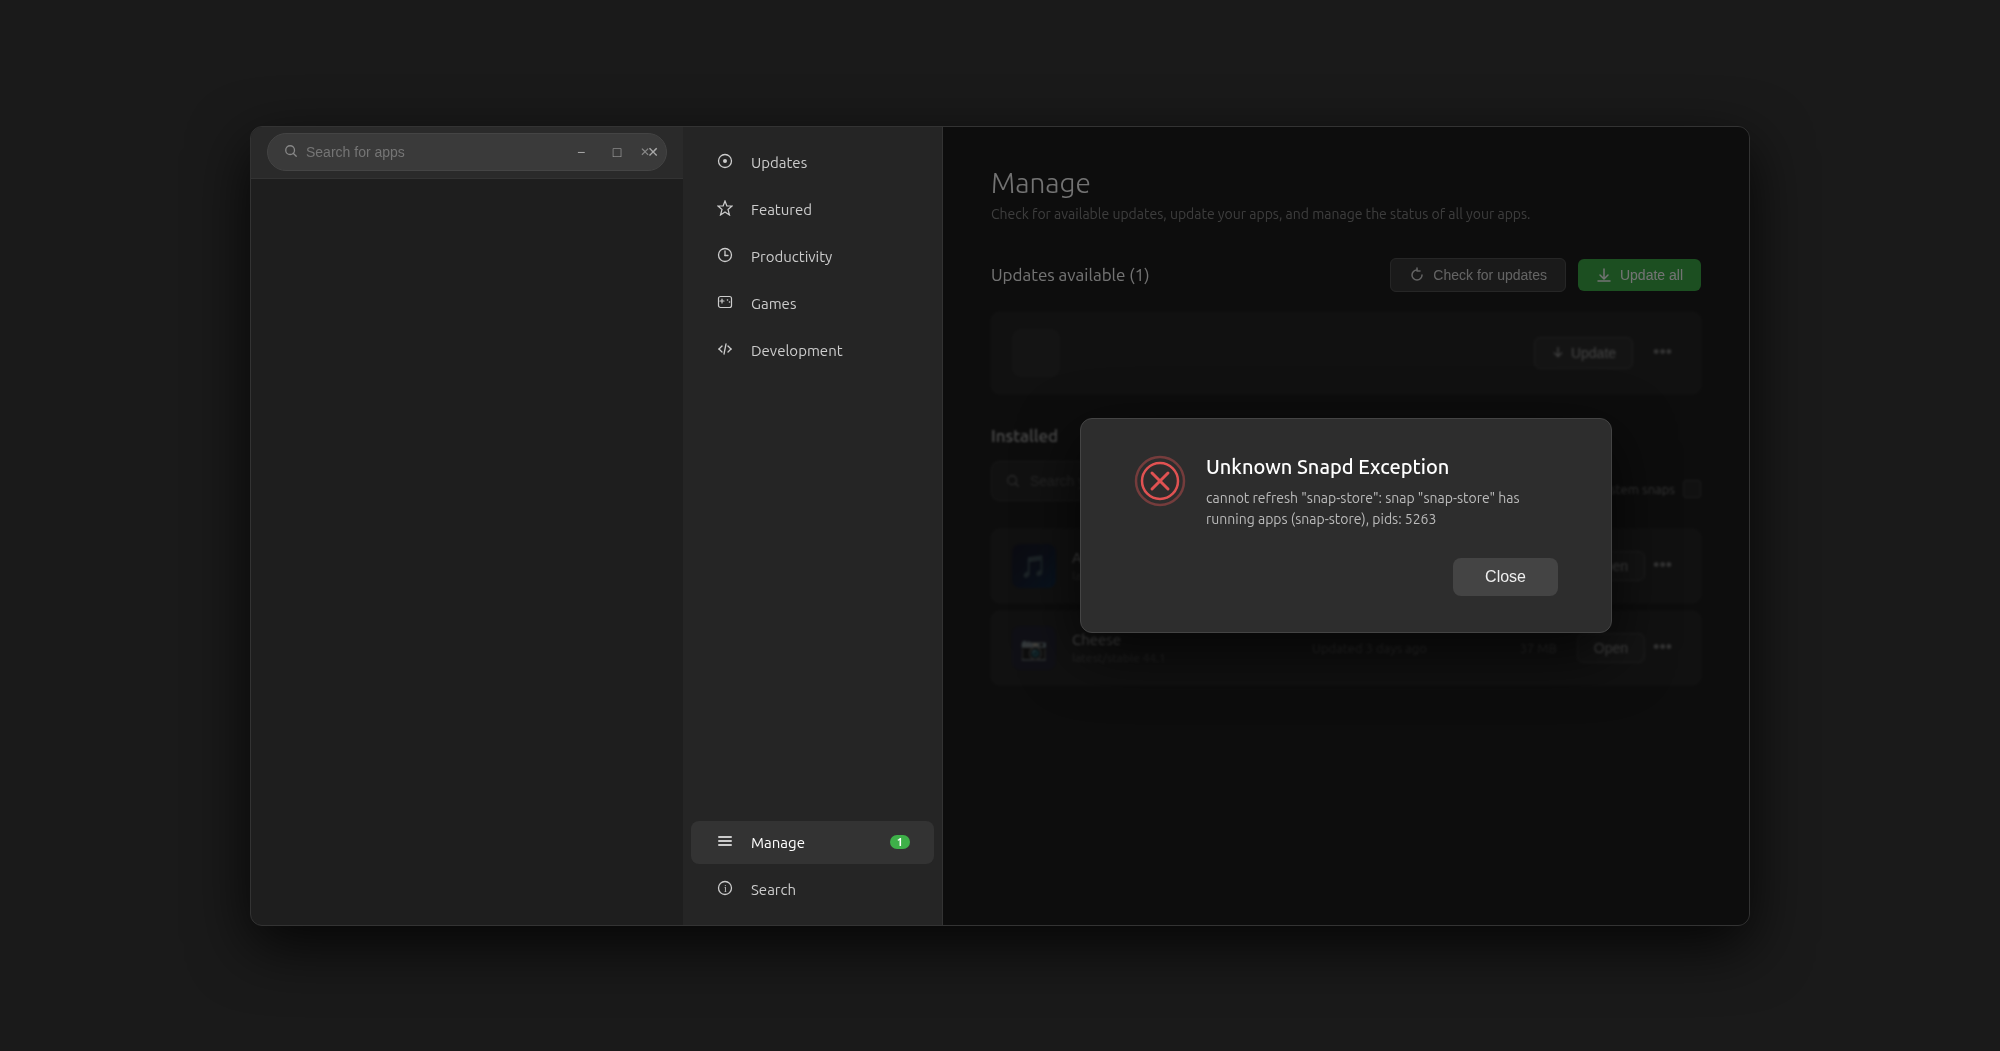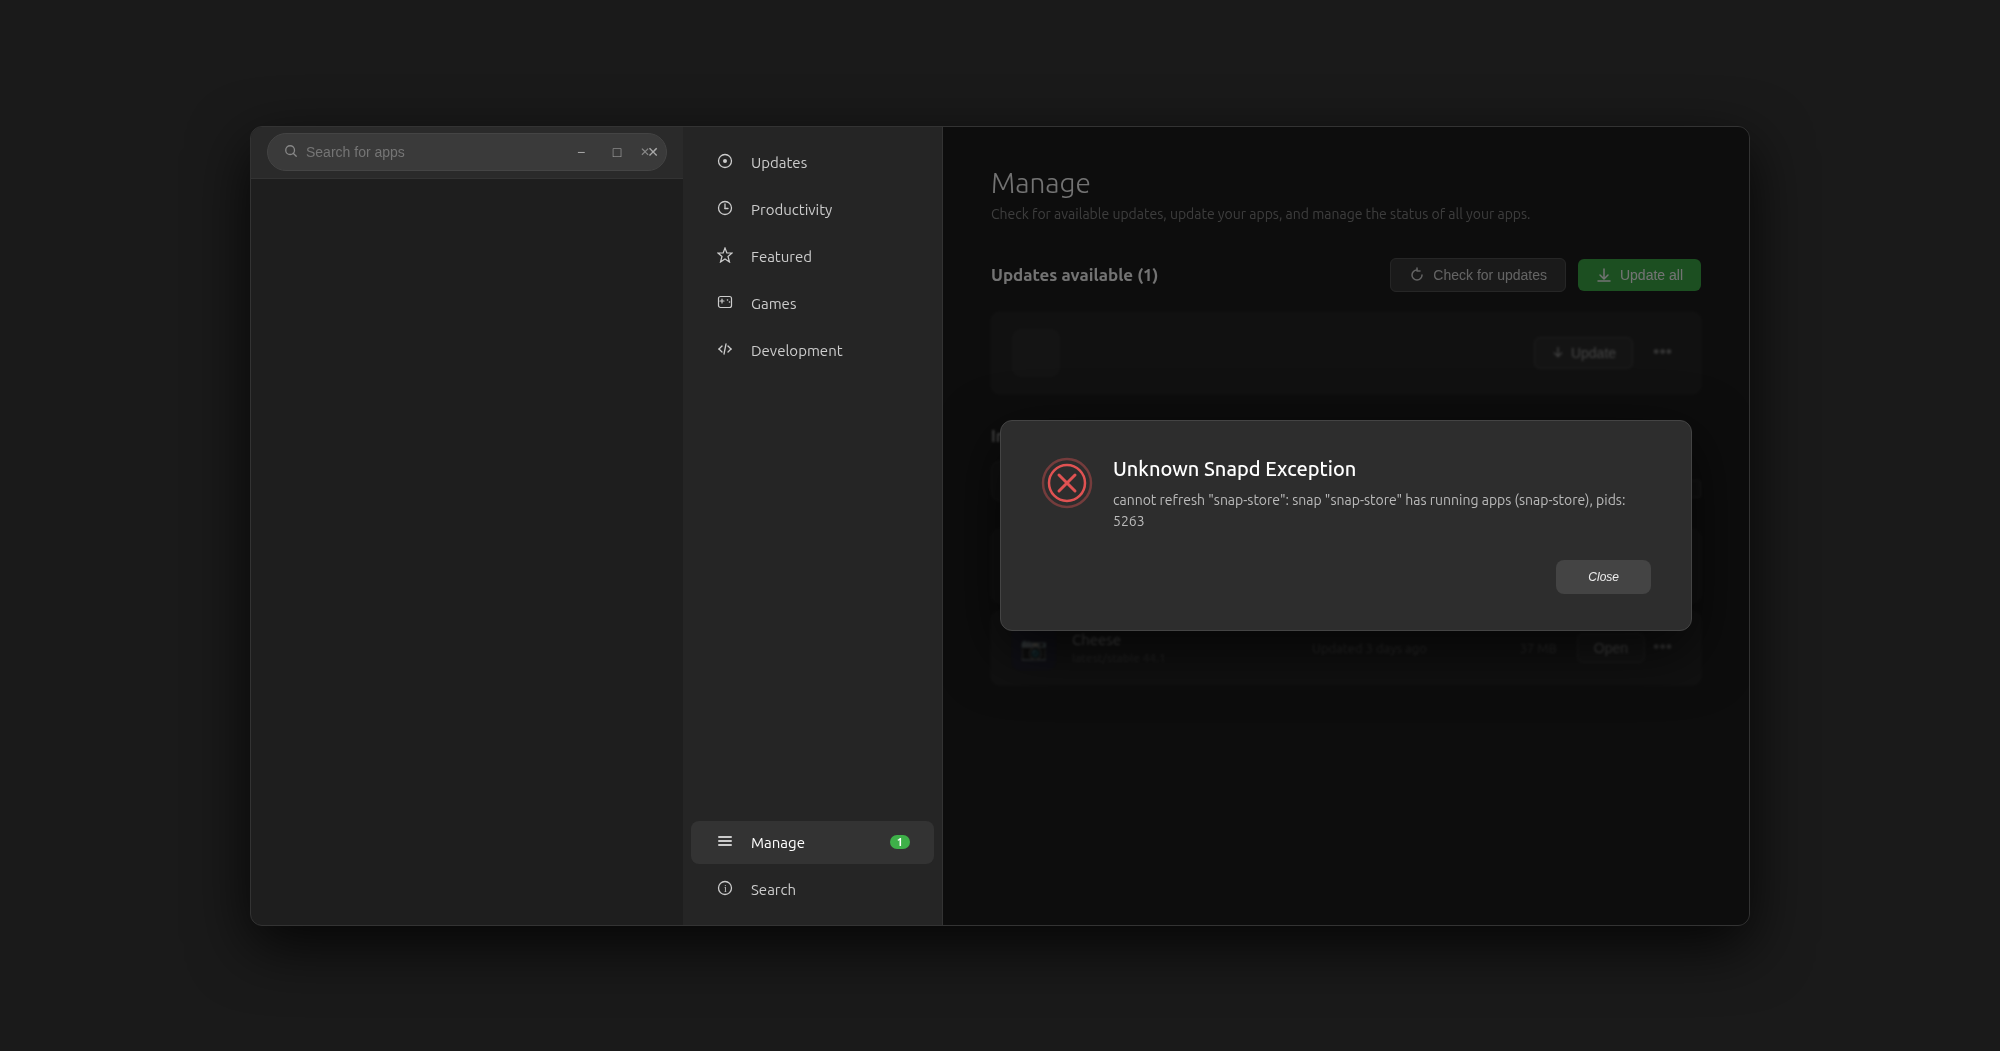--- a/index.html
+++ b/index.html
@@ -168,21 +168,21 @@
     
     .section-header {
       display: flex;
       align-items: center;
       justify-content: space-between;
       margin-bottom: 20px;
     }
 
     .section-title {
       font-size: 17px;
-      font-weight: 700;
+      font-weight: 400;
       color: #fff;
     }
 
     .section-actions {
       display: flex;
       gap: 12px;
       align-items: center;
     }
 
     .btn-check-updates {
@@ -431,22 +431,22 @@
       background: rgba(0,0,0,0.55);
       display: flex;
       align-items: center;
       justify-content: center;
       z-index: 100;
     }
 
     .dialog {
       background: #2d2d2d;
       border-radius: 12px;
-      padding: 36px 40px;
-      width: 692px;
+      padding: 36px 53px;
+      width: 532px;
       box-shadow: 0 20px 60px rgba(0,0,0,0.7);
       border: 1px solid #444;
     }
 
     .dialog-header {
       display: flex;
       align-items: flex-start;
       gap: 20px;
       margin-bottom: 28px;
     }
@@ -479,24 +479,23 @@
       display: flex;
       justify-content: flex-end;
     }
 
     .btn-close-dialog {
       background: #444;
       border: none;
       border-radius: 8px;
       padding: 10px 32px;
       color: #eee;
-      font-size: 12px;
+      font-size: 16px;
       cursor: pointer;
       font-weight: 500;
-      font-style: italic;
     }
 
     
     .content::-webkit-scrollbar { width: 6px; }
     .content::-webkit-scrollbar-track { background: transparent; }
     .content::-webkit-scrollbar-thumb { background: #444; border-radius: 3px; }
   </style>
 </head>
 <body>
 
@@ -528,34 +527,34 @@
           <svg width="16" height="16" viewBox="0 0 16 16" fill="none">
             <circle cx="8" cy="8" r="6.5" stroke="#ccc" stroke-width="1.3"></circle>
             <circle cx="8" cy="8" r="2" fill="#ccc"></circle>
           </svg>
         </span>
         <span>Updates</span>
       </div>
       <div class="sidebar-item">
         <span class="sidebar-icon">
           <svg width="16" height="16" viewBox="0 0 16 16" fill="none">
+            <polygon points="8,1 9.8,5.8 15,6 11,9.5 12.5,15 8,12 3.5,15 5,9.5 1,6 6.2,5.8" stroke="#ccc" stroke-width="1.2" fill="none"></polygon>
+          </svg>
+        </span>
+        <span>Featured</span>
+      </div>
+      <div class="sidebar-item">
+        <span class="sidebar-icon">
+          <svg width="16" height="16" viewBox="0 0 16 16" fill="none">
             <circle cx="8" cy="8" r="6.5" stroke="#ccc" stroke-width="1.3"></circle>
             <line x1="8" y1="4" x2="8" y2="8.5" stroke="#ccc" stroke-width="1.3" stroke-linecap="round"></line>
             <line x1="8" y1="8.5" x2="11" y2="8.5" stroke="#ccc" stroke-width="1.3" stroke-linecap="round"></line>
           </svg>
         </span>
         <span>Productivity</span>
-      </div>
-      <div class="sidebar-item">
-        <span class="sidebar-icon">
-          <svg width="16" height="16" viewBox="0 0 16 16" fill="none">
-            <polygon points="8,1 9.8,5.8 15,6 11,9.5 12.5,15 8,12 3.5,15 5,9.5 1,6 6.2,5.8" stroke="#ccc" stroke-width="1.2" fill="none"></polygon>
-          </svg>
-        </span>
-        <span>Featured</span>
       </div>
       <div class="sidebar-item">
         <span class="sidebar-icon">
           <svg width="16" height="16" viewBox="0 0 16 16" fill="none">
             <rect x="1.5" y="2.5" width="13" height="11" rx="2" stroke="#ccc" stroke-width="1.2"></rect>
             <line x1="5" y1="5" x2="5" y2="9" stroke="#ccc" stroke-width="1.2" stroke-linecap="round"></line>
             <line x1="3" y1="7" x2="7" y2="7" stroke="#ccc" stroke-width="1.2" stroke-linecap="round"></line>
             <circle cx="10.5" cy="6" r="0.8" fill="#ccc"></circle>
             <circle cx="12.5" cy="8" r="0.8" fill="#ccc"></circle>
           </svg>

